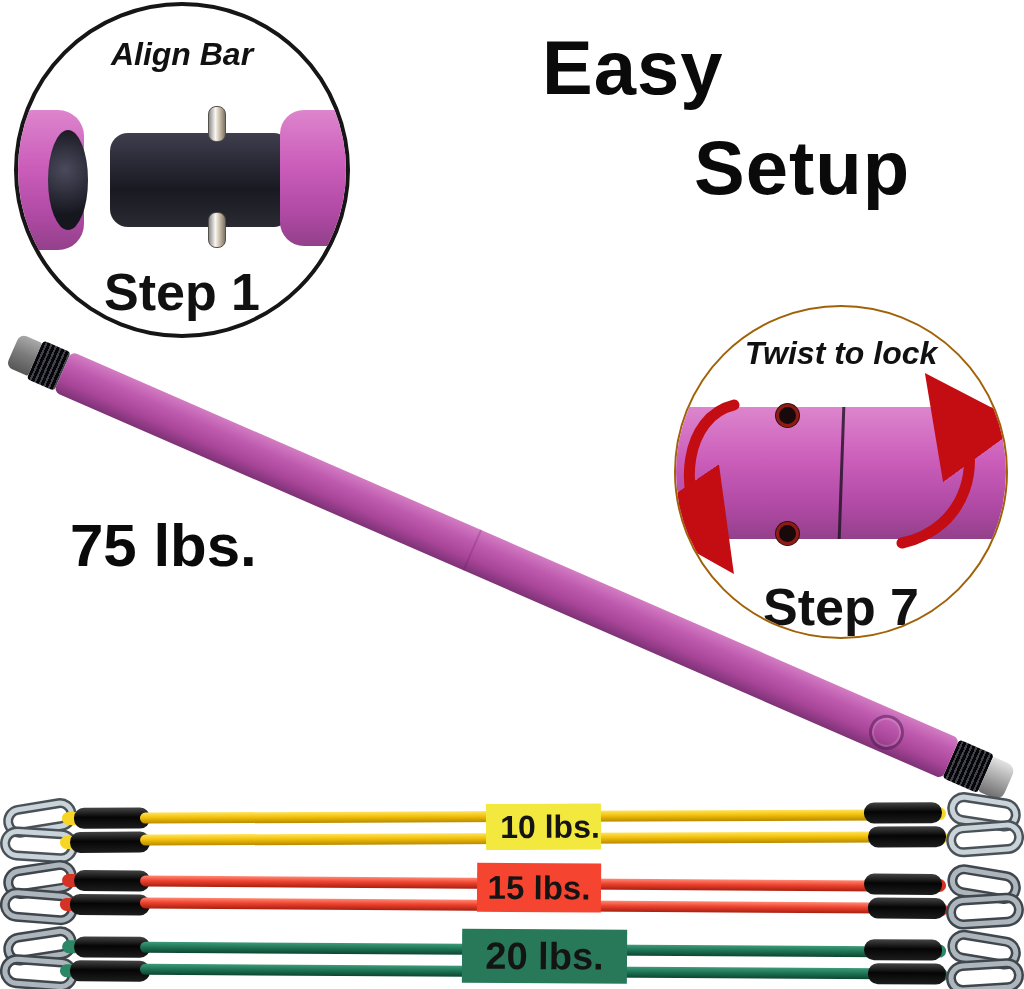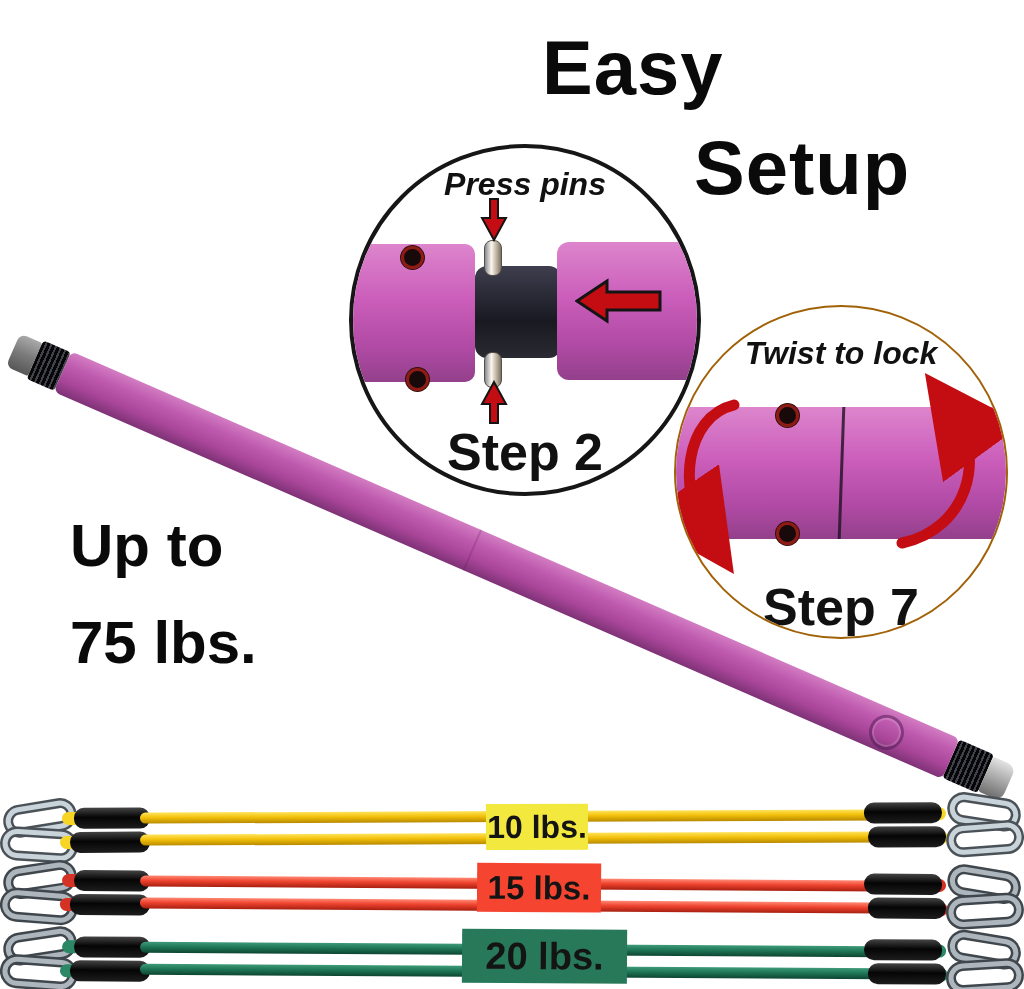--- a/index.html
+++ b/index.html
@@ -96,21 +96,21 @@
   .tip.rt{left:926px;top:15px;} .tip.rb{left:928px;top:39px;}
   .sleeve{position:absolute;height:21px;border-radius:10px;
           background:linear-gradient(180deg,#454545,#050505 45%,#1d1d1d);}
   .sl1{left:74px;top:12px;width:76px;} .sl2{left:70px;top:36px;width:80px;}
   .sl3{left:864px;top:10px;width:78px;} .sl4{left:868px;top:34px;width:78px;}
   .clips{position:absolute;overflow:visible;}
   .clips.left{left:2px;top:4px;}
   .clips.right{left:938px;top:2px;transform:scaleX(-1);}
   .wlabel{position:absolute;background:var(--label-bg);display:flex;align-items:center;justify-content:center;
           font-weight:bold;color:#141414;}
-  .b1 .wlabel{left:486px;top:10px;width:102px;height:46px;font-size:32px;}
+  .b1 .wlabel{left:486px;top:10px;width:102px;height:46px;font-size:32px;padding-left:13px;}
   .b2 .wlabel{left:477px;top:2px;width:124px;height:49px;font-size:33px;}
   .b3 .wlabel{left:462px;top:2px;width:165px;height:54px;font-size:38px;}
 </style>
 </head>
 <body>
 
 <svg width="0" height="0" style="position:absolute">
   <defs>
     <marker id="ah-red" markerWidth="9" markerHeight="9" refX="4.5" refY="4.5" orient="auto">
       <path d="M0,0 L9,4.5 L0,9 z" fill="#c40d12"></path>
@@ -127,57 +127,46 @@
     <div class="cap-l"></div>
     <div class="knurl kl"></div>
     <div class="shaft">
       <div class="seam"></div>
       <div class="stamp"></div>
     </div>
     <div class="knurl kr"></div>
     <div class="cap-r"></div>
   </div>
 
-
-  <div class="circle c2">
-    <div class="caption">Press pins</div>
-    <div class="foam tube-l"></div>
-    <div class="holering ring1"></div>
-    <div class="holering ring2"></div>
-    <div class="connector"></div>
-    <div class="pin pin2-t"></div>
-    <div class="pin pin2-b"></div>
-    <div class="foam tube-r"></div>
-    <svg class="arr-down" width="30" height="44" viewBox="0 0 30 44">
-      <polygon points="11,1 19,1 19,20 27,20 15,42 3,20 11,20" fill="#c40d12" stroke="#141414" stroke-width="2"></polygon>
-    </svg>
-    <svg class="arr-up" width="30" height="44" viewBox="0 0 30 44">
-      <polygon points="11,1 19,1 19,20 27,20 15,42 3,20 11,20" fill="#c40d12" stroke="#141414" stroke-width="2"></polygon>
-    </svg>
-    <svg class="arr-left" width="88" height="46" viewBox="0 0 88 46">
-      <polygon points="2,23 32,3 32,14 85,14 85,32 32,32 32,43" fill="#c40d12" stroke="#141414" stroke-width="3"></polygon>
-    </svg>
-    <div class="steplabel">Step 2</div>
-  </div>
+  <div class="circle c1">
+    <div class="caption">Align Bar</div>
+    <div class="foam foam-l"></div>
+    <div class="hole"></div>
+    <div class="rod"></div>
+    <div class="pin pin-t"></div>
+    <div class="pin pin-b"></div>
+    <div class="foam foam-r"></div>
+    <div class="steplabel">Step 1</div>
+  </div>
+
 
   <div class="circle c3">
     <div class="caption">Twist to lock</div>
     <div class="foam tube"></div>
     <div class="seam3"></div>
     <div class="holering ring1"></div>
     <div class="holering ring2"></div>
     <svg class="twist" viewBox="0 0 320 320">
       <path d="M 58 98 C 8 110, 2 185, 30 226" fill="none" stroke="#c40d12" stroke-width="11" stroke-linecap="round" marker-end="url(#ah-red)"></path>
       <path d="M 226 236 C 292 222, 310 150, 278 106" fill="none" stroke="#c40d12" stroke-width="11" stroke-linecap="round" marker-end="url(#ah-red)"></path>
     </svg>
     <div class="steplabel">Step 7</div>
   </div>
 
   <div class="claim">
-    <div>Up to</div>
     <div>75 lbs.</div>
   </div>
 
   <div class="band b1" style="--cord: #f3c10b; --cord-hi: #ffe45e; --cord-lo: #b98a00; --tip: #f7d525; --label-bg: #f3e83d; --clip: #c9d3da; --clip-dark: #4a5258;">
     <svg class="clips left" width="84" height="60" viewBox="0 0 84 60">
       <g transform="rotate(-9 40 18)">
         <rect x="6" y="6" width="64" height="23" rx="11.5" fill="none" stroke="var(--clip-dark)" stroke-width="10"></rect>
         <rect x="6" y="6" width="64" height="23" rx="11.5" fill="none" stroke="var(--clip)" stroke-width="5"></rect>
       </g>
       <g transform="rotate(4 40 44)">

